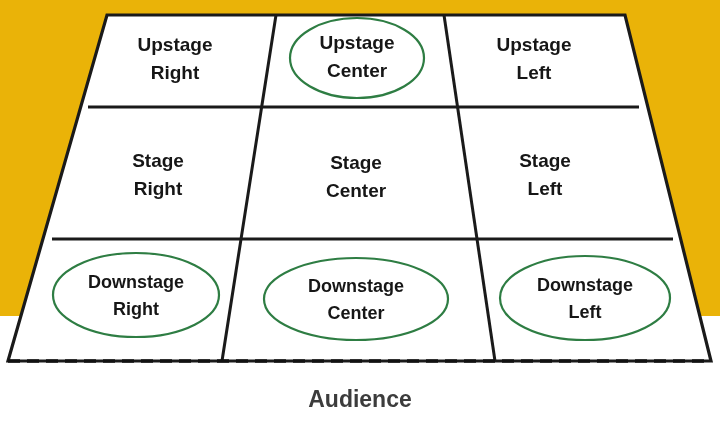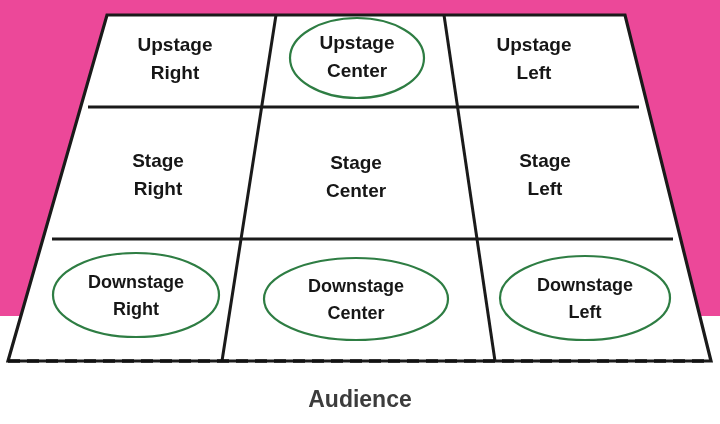--- a/index.html
+++ b/index.html
@@ -10,21 +10,21 @@
   body {
     width: 720px;
     height: 424px;
     overflow: hidden;
     font-family: "Liberation Sans", sans-serif;
   }
   #stage-diagram {
     position: relative;
     width: 720px;
     height: 316px;
-    background: #ec4899;
+    background: #eab308;
   }
   svg.diagram-canvas {
     position: absolute;
     left: 0;
     top: 0;
     width: 720px;
     height: 424px;
   }
   .zone-label {
     font-family: "Liberation Sans", sans-serif;

